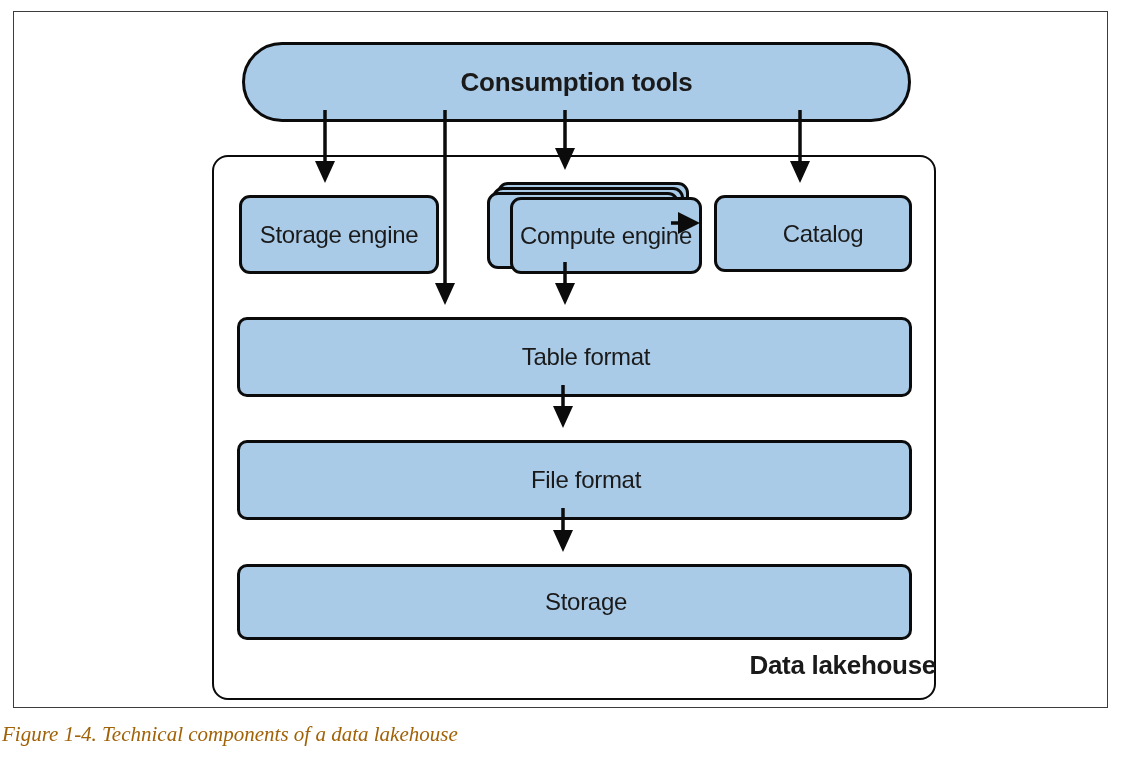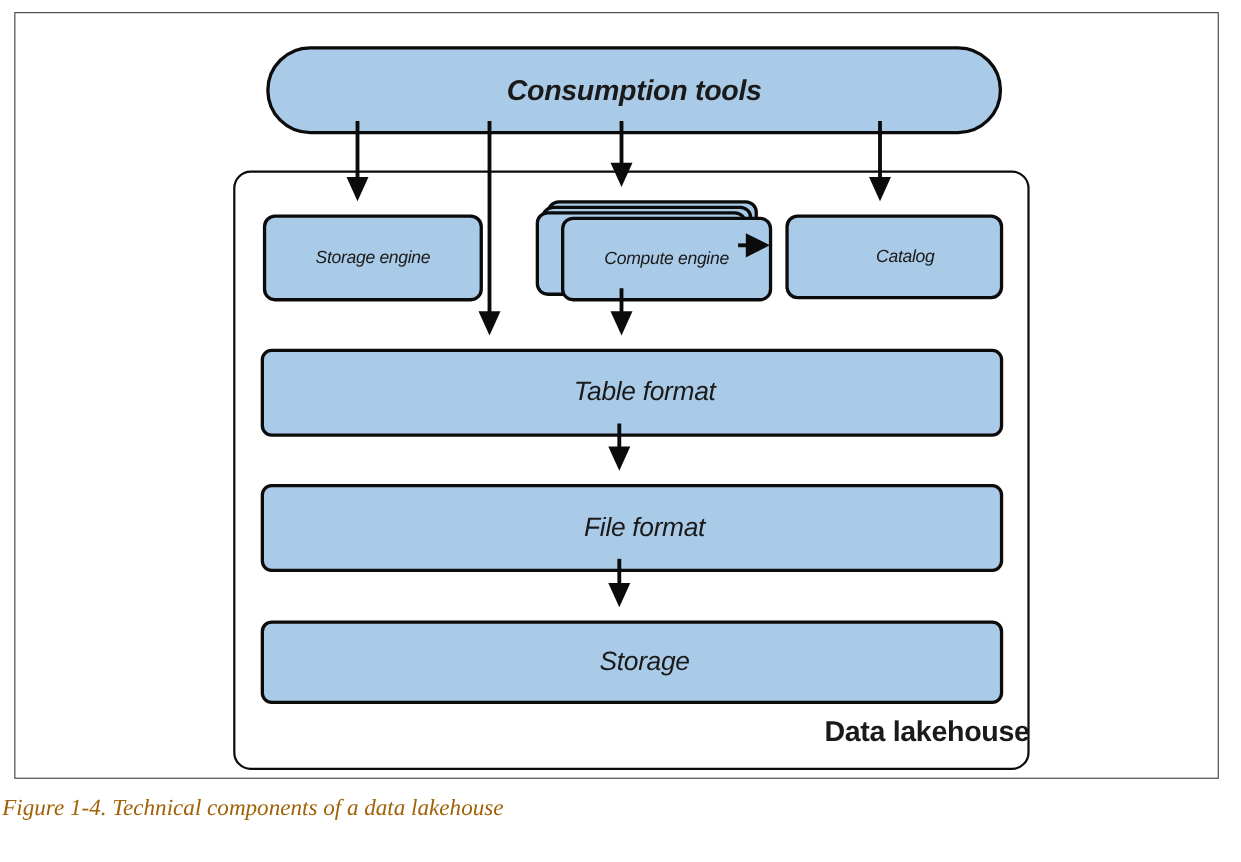--- a/index.html
+++ b/index.html
@@ -21,34 +21,33 @@
     border:1.5px solid var(--frame-border);
     background:#ffffff;
   }
   .node{
     position:absolute;
     background:var(--node-fill);
     border:3px solid var(--node-border);
     display:flex;align-items:center;justify-content:center;
     text-align:center;
     letter-spacing:-0.3px;
-    font-style:italic;
   }
   .pill{
     left:228px;top:30px;width:669px;height:80px;
     border-radius:42px;
     font-size:26px;font-weight:700;
   }
   .container{
     position:absolute;left:198px;top:143px;width:724px;height:545px;
     border:2.5px solid var(--node-border);
     border-radius:16px;
     background:#ffffff;
   }
-  .small{font-size:16px;border-radius:11px;}
+  .small{font-size:24px;border-radius:11px;}
   .wide{left:223px;width:675px;height:80px;font-size:24px;border-radius:10px;padding-left:23px;}
   .storage-engine{left:225px;top:183px;width:200px;height:79px;}
   .catalog{left:700px;top:183px;width:198px;height:77px;padding-left:20px;}
   .stack-layer{
     position:absolute;width:192px;height:77px;
     background:var(--node-fill);
     border:3px solid var(--node-border);
     border-radius:11px;
   }
   .compute-front{left:468px;top:185px;width:192px;height:77px;margin-left:28px;}

